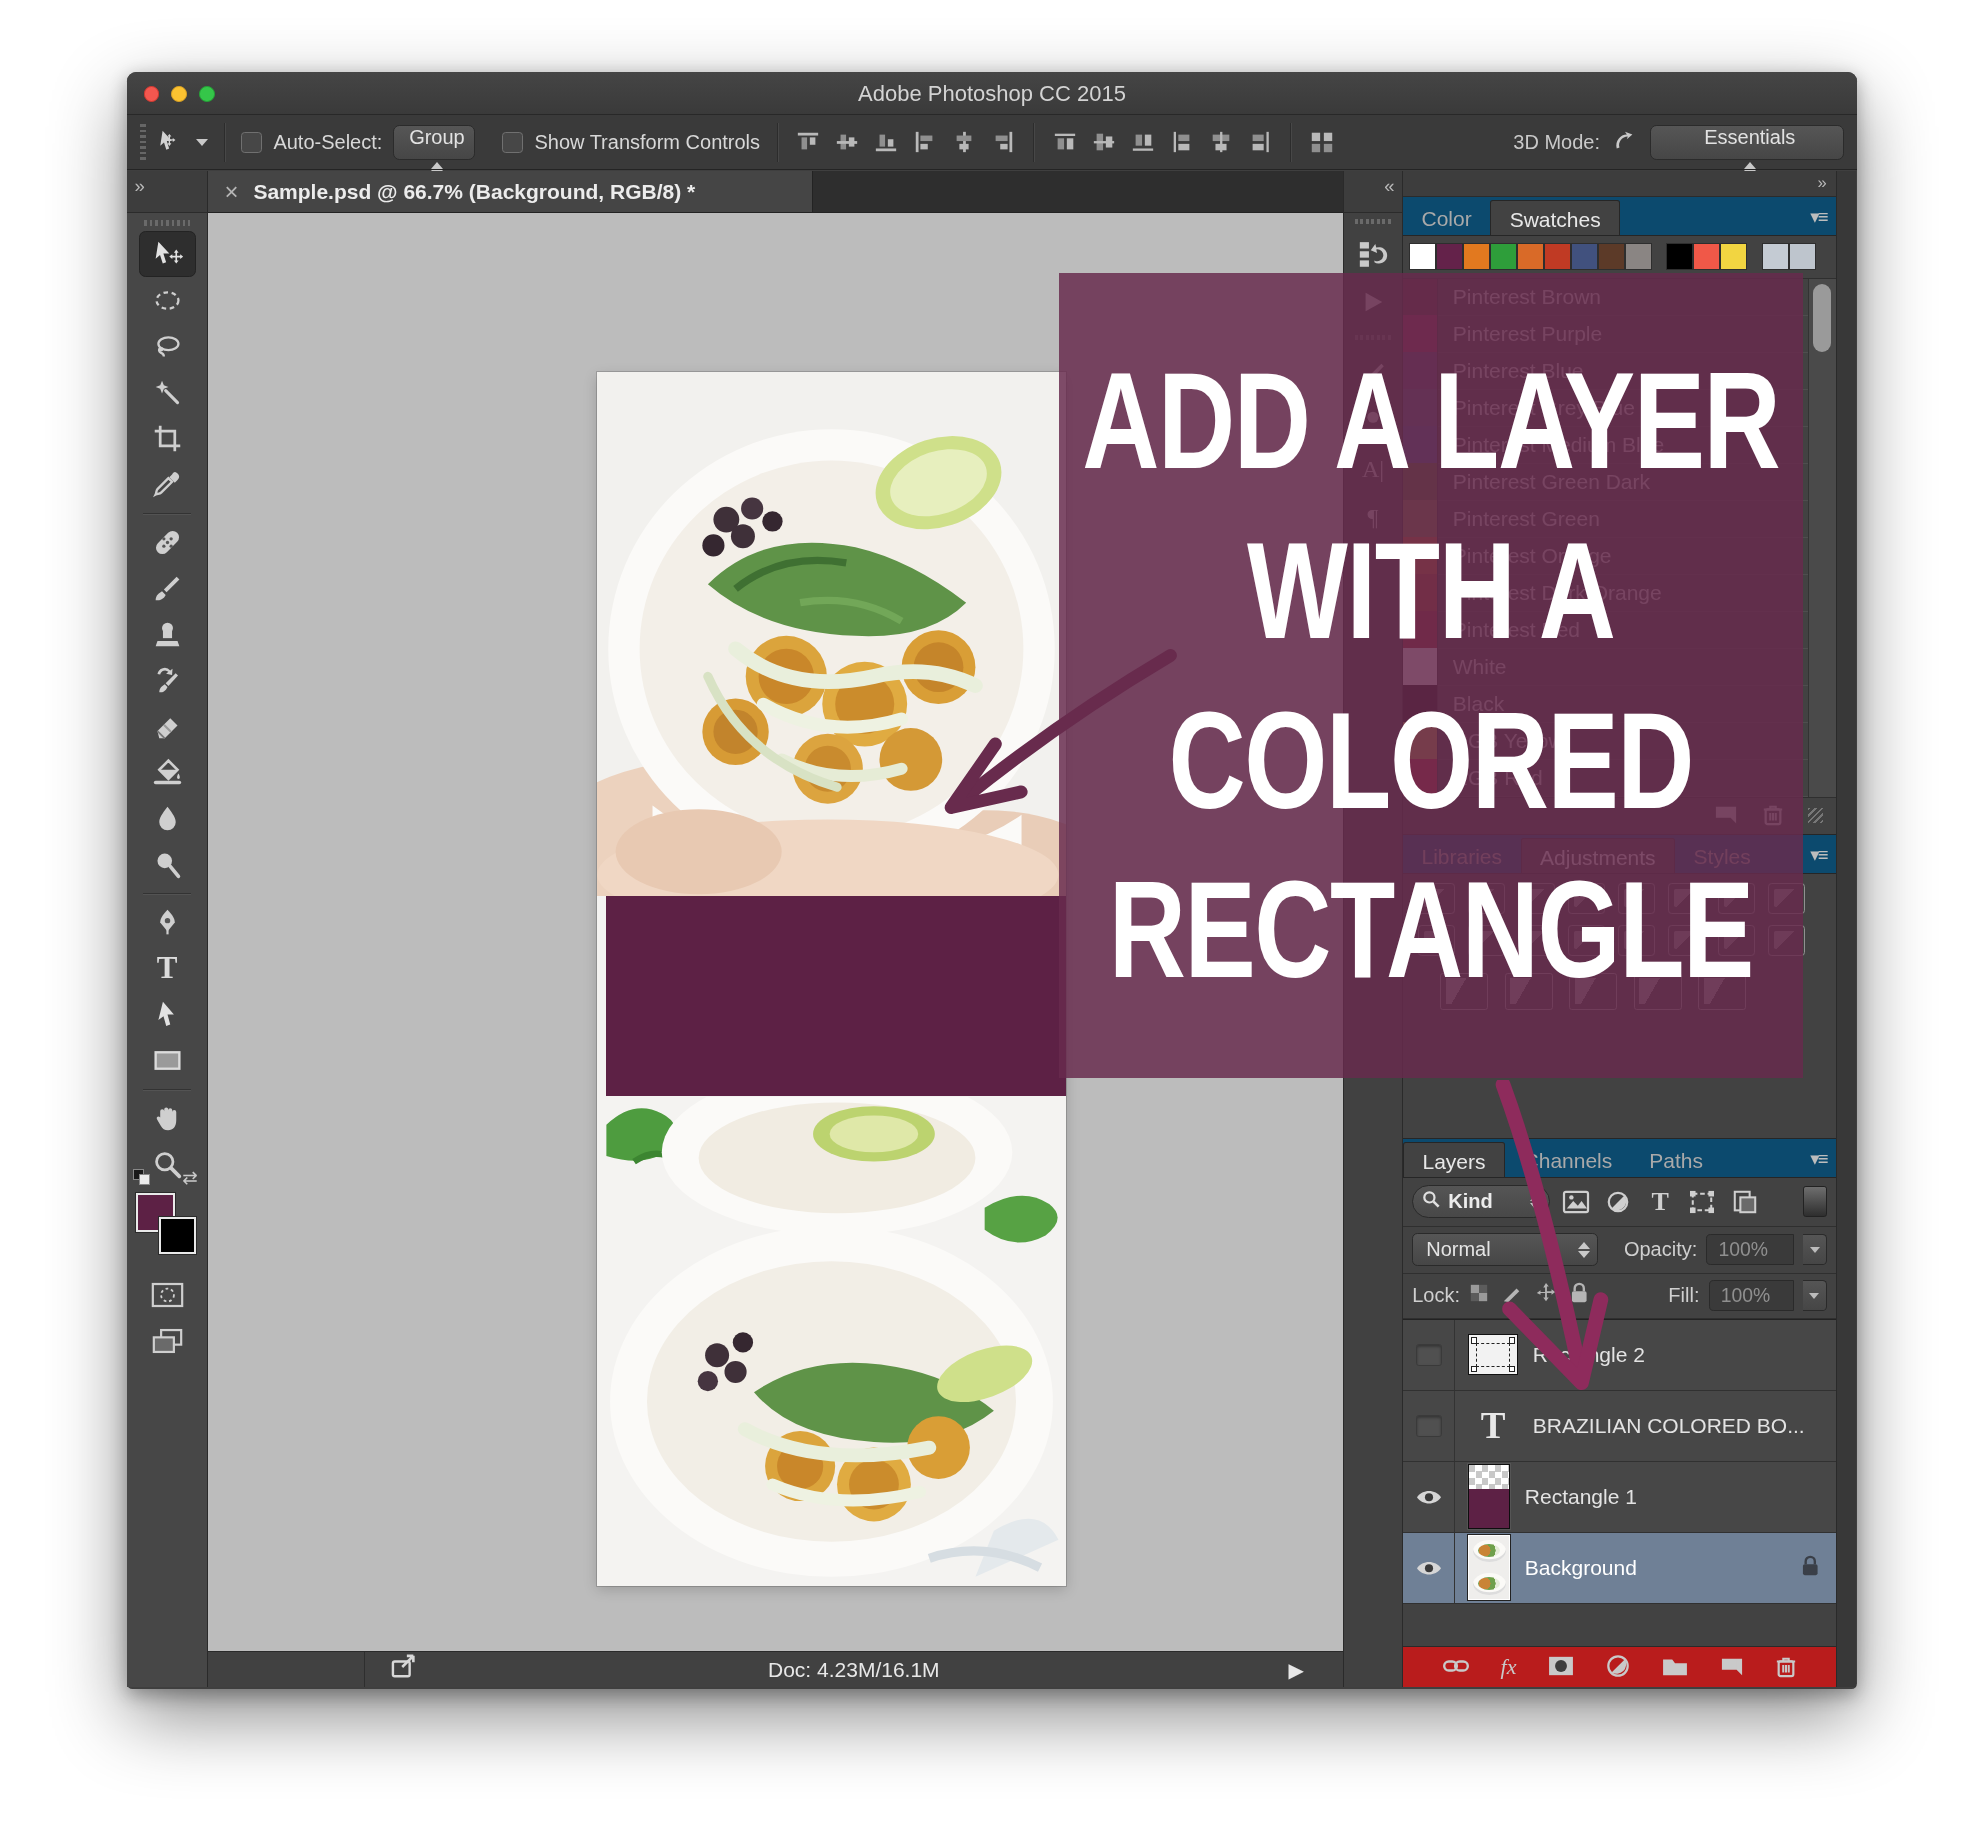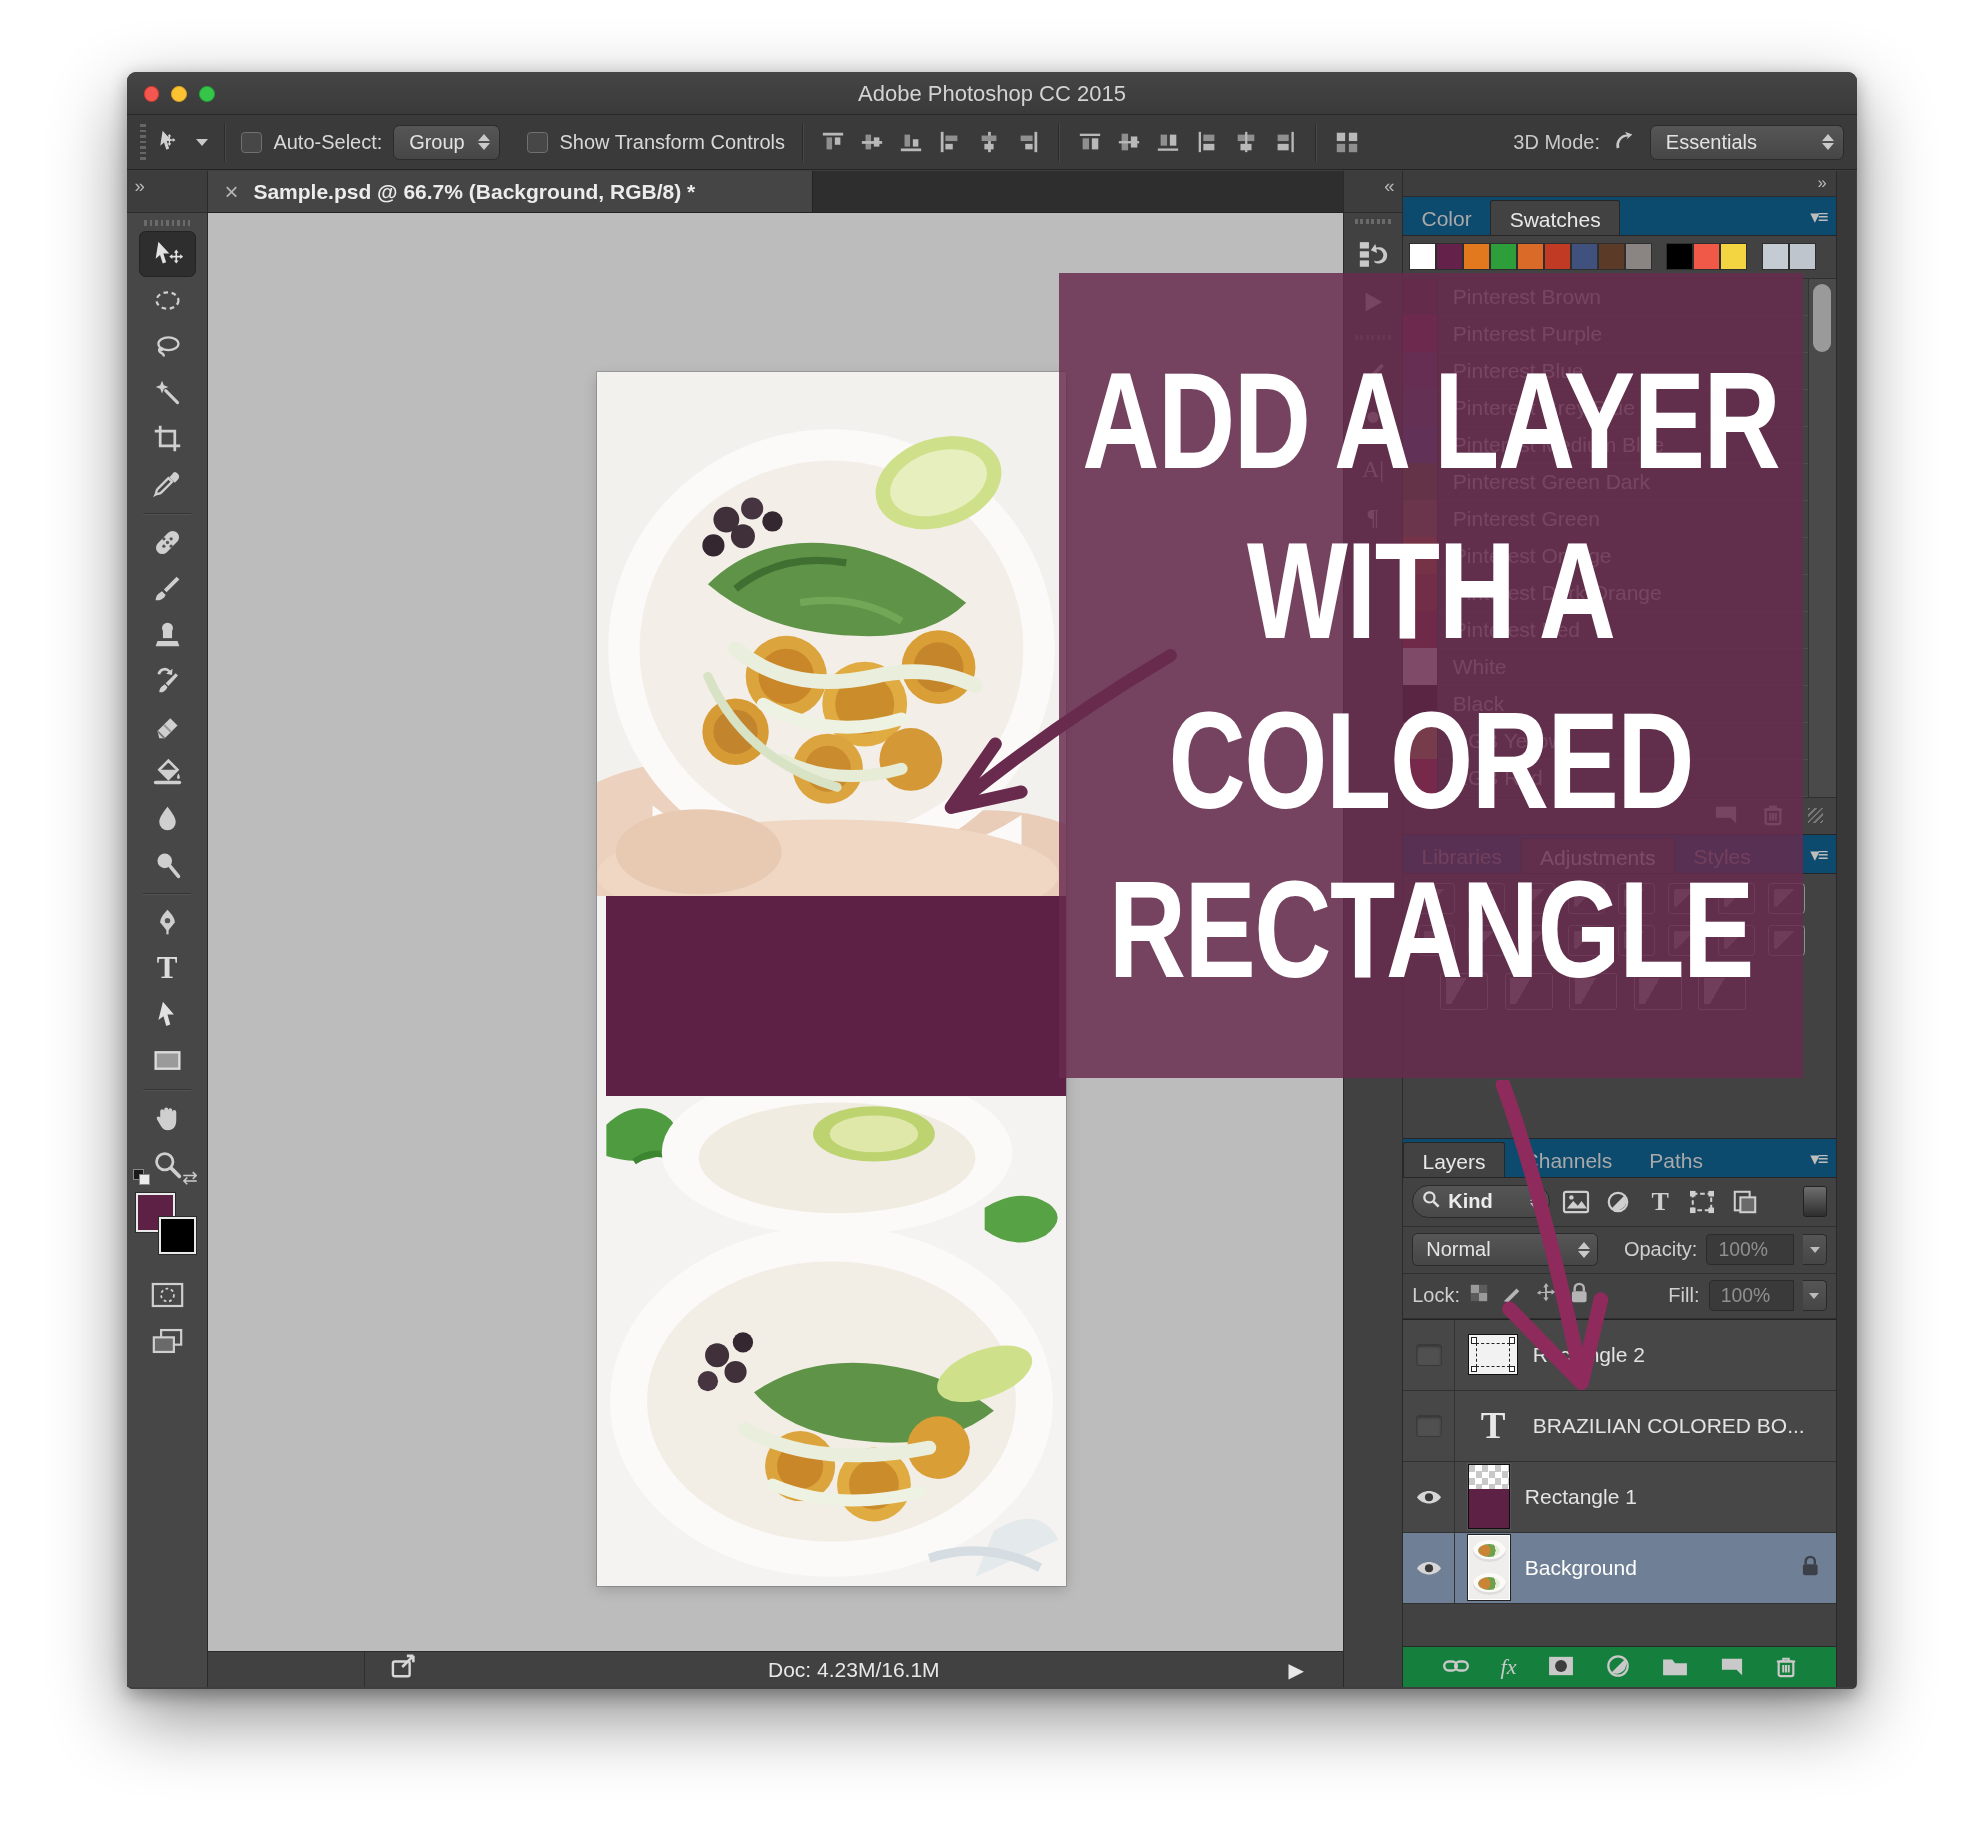--- a/index.html
+++ b/index.html
@@ -25,21 +25,21 @@
   
   .optionsbar { position:absolute; left:0; top:43px; width:100%; height:55px;
                 background:#3a3a3a; border-bottom:0.9px solid #242424;
                 display:flex; align-items:center; padding:0 13px; gap:11px; color:#d8d8d8; font-size:20px; }
   .grip-v { width:5.5px; height:37px;
             background:repeating-linear-gradient(#666 0 2.8px, transparent 2.8px 5.5px); }
   .ob-sep { width:0.9px; height:39px; background:#2c2c2c; margin:0 5.5px; box-shadow:0.9px 0 0 #4a4a4a; }
   .checkbox { width:21px; height:21px; background:#474747; border:1.8px solid #707070; border-radius:3.7px; }
   .dropdown { height:35px; background:linear-gradient(#565656,#464646); border:0.9px solid #2b2b2b;
               border-radius:6.5px; display:flex; align-items:center; padding:0 9.2px 0 14.8px; gap:13px;
-              color:#e2e2e2; font-size:20px; }
+              color:#e2e2e2; font-size:20px;flex-direction:column; }
   .updown { display:flex; flex-direction:column; gap:1.8px; }
   .updown i { display:block; width:0; height:0; border-left:6.5px solid transparent; border-right:6.5px solid transparent; }
   .updown i.up { border-bottom:7.4px solid #c9c9c9; }
   .updown i.dn { border-top:7.4px solid #c9c9c9; }
   .ob-icon { width:28px; height:28px; display:flex; align-items:center; justify-content:center; }
   .ob-icon svg { display:block; }
   .spacer { flex:1; }
 
   
   .leftrail { position:absolute; left:0; top:99px; width:81px; bottom:1.8px;
@@ -157,21 +157,21 @@
   .thumb-rect { width:42px; height:65px; border:1.8px solid #0e0e0e; outline:1.8px solid #555;
                 background:
                   linear-gradient(#5d2145,#5d2145) 0 24px/42px 16.6px no-repeat,
                   repeating-conic-gradient(#ffffff 0% 25%, #c8c8c8 0% 50%);
                 background-size:auto, 13px 13px; }
   .thumb-img { width:42px; height:65px; border:1.8px solid #fff; outline:0.9px solid #222; background:#efeeec; position:relative; overflow:hidden; }
   .thumb-img .bowl { position:absolute; left:3.7px; width:33px; height:22px; background:#fbfaf7; border-radius:50%;
                      box-shadow:inset 0 -2.8px 0 #ddd; }
   .thumb-img .bowl i { position:absolute; left:5.5px; top:3.7px; width:22px; height:13px; border-radius:50%;
                        background:radial-gradient(circle at 30% 50%, #c98436 0 35%, #6fa04b 36% 65%, #e5ecd8 66%); }
-  .layers-footer { position:absolute; left:0; bottom:0; width:100%; height:41px; background:#15803d; border-top:0.9px solid #2a2a2a;
+  .layers-footer { position:absolute; left:0; bottom:0; width:100%; height:41px; background:#b91c1c; border-top:0.9px solid #2a2a2a;
                    display:flex; align-items:center; justify-content:center; gap:31px; color:#c9c9c9; }
   .fx-label { font-style:italic; font-size:22px; color:#c9c9c9; font-family:"Liberation Serif", serif; }
 
   
   .overlay { position:absolute; left:1059px; top:273px; width:744px; height:805px;
              background:rgba(104,43,77,0.84); display:flex; align-items:center; justify-content:center; }
   .overlay-text { transform:scaleX(0.78); text-align:center; color:#ffffff; font-weight:bold;
                   font-size:137px; line-height:1.24; letter-spacing:-1.8px; white-space:nowrap; }
   .arrowsvg { position:absolute; pointer-events:none; }
 </style>

